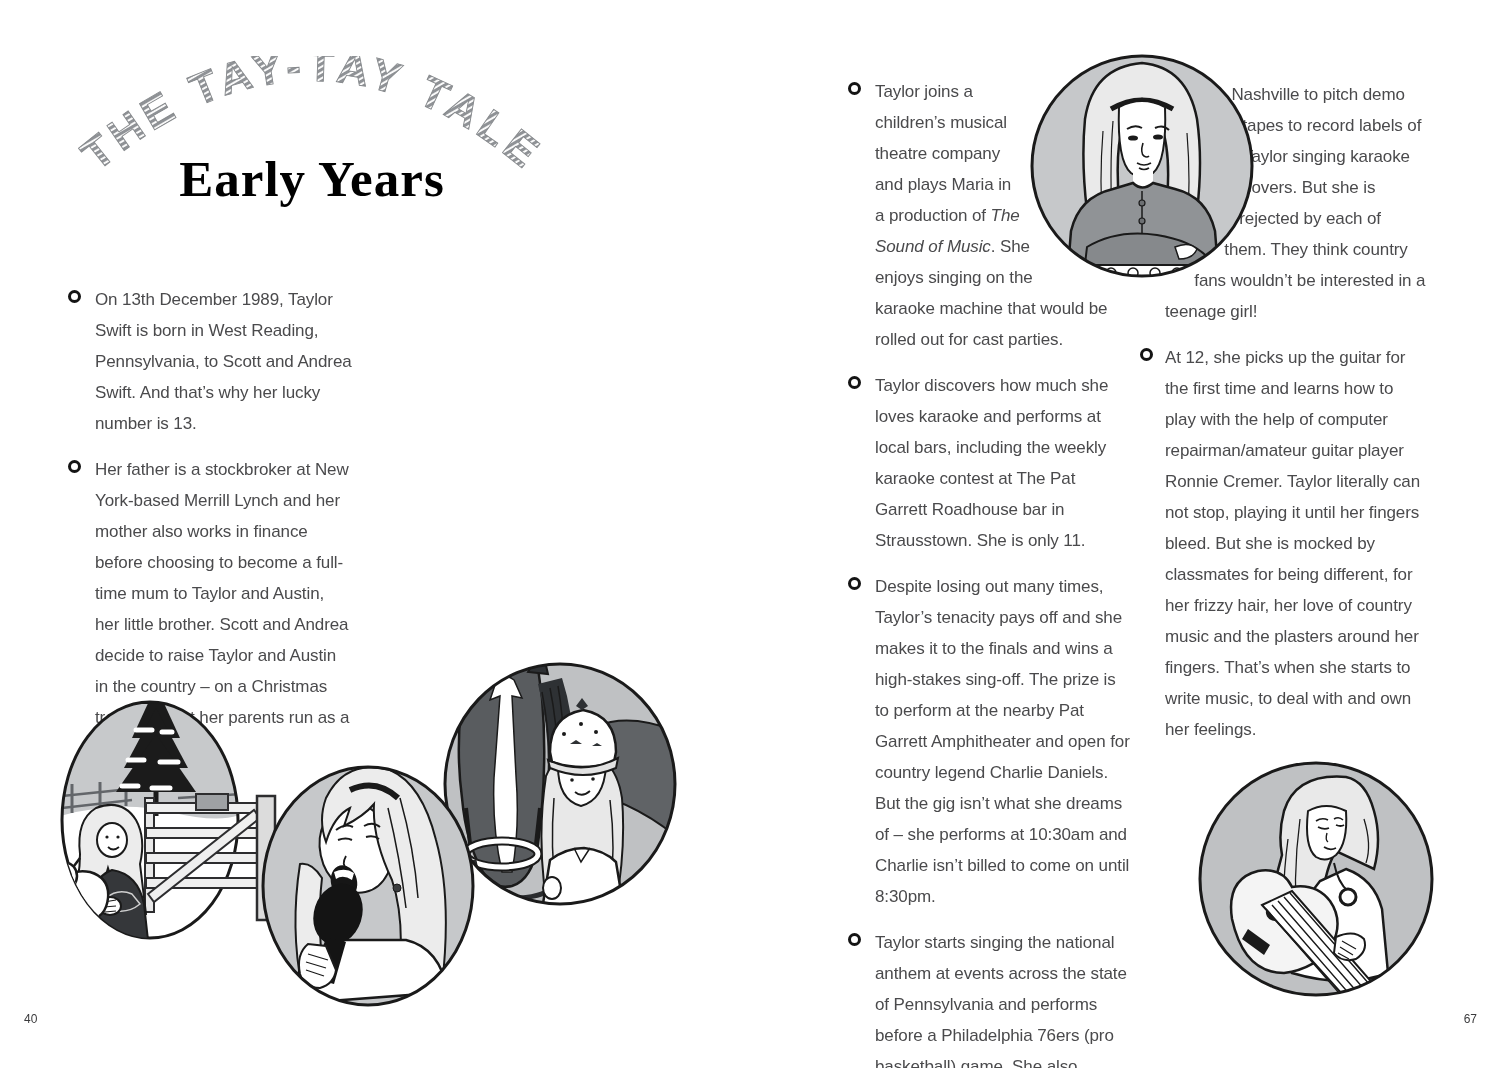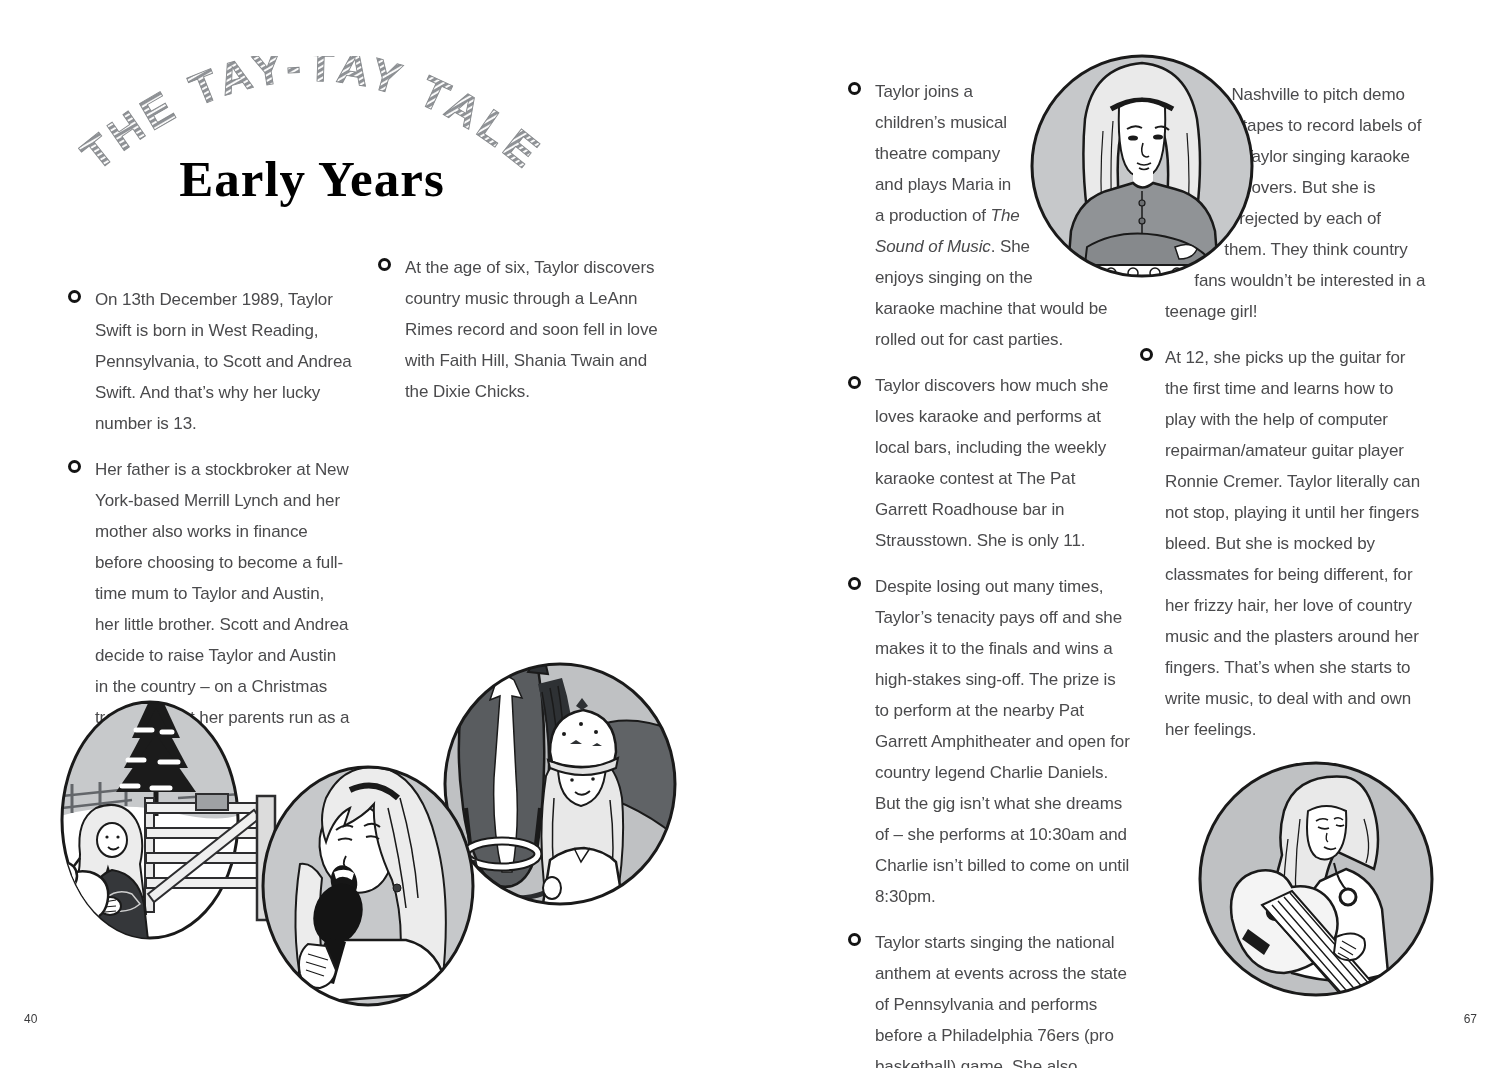--- a/index.html
+++ b/index.html
@@ -53,24 +53,20 @@
     <span class="marker"></span>
     <p>On 13th December 1989, Taylor Swift is born in West Reading, Pennsylvania, to Scott and Andrea Swift. And that’s why her lucky number is 13.</p>
   </div>
   <div class="item">
     <span class="marker"></span>
     <p>Her father is a stockbroker at New York-based Merrill Lynch and her mother also works in finance before choosing to become a full-time mum to Taylor and Austin, her little brother. Scott and Andrea decide to raise Taylor and Austin in the country – on a Christmas tree farm that her parents run as a side business.</p>
   </div>
 </div>
 
 <div class="col" style="left:378px;top:252px;width:283px;">
-  <div class="item">
-    <span class="marker"></span>
-    <p>At the age of six, Taylor discovers country music through a LeAnn Rimes record and soon fell in love with Faith Hill, Shania Twain and the Dixie Chicks.</p>
-  </div>
 </div>
 
 <div class="col" style="left:848px;top:76px;width:283px;">
   <div class="item">
     <span class="marker"></span>
     <p><span class="spacer-d-right"></span><span>Taylor joins a children’s musical theatre company and plays Maria in a production of </span><i>The Sound of Music</i><span>. She enjoys singing on the karaoke machine that would be rolled out for cast parties.</span></p>
   </div>
   <div class="item">
     <span class="marker"></span>
     <p>Taylor discovers how much she loves karaoke and performs at local bars, including the weekly karaoke contest at The Pat Garrett Roadhouse bar in Strausstown. She is only 11.</p>

